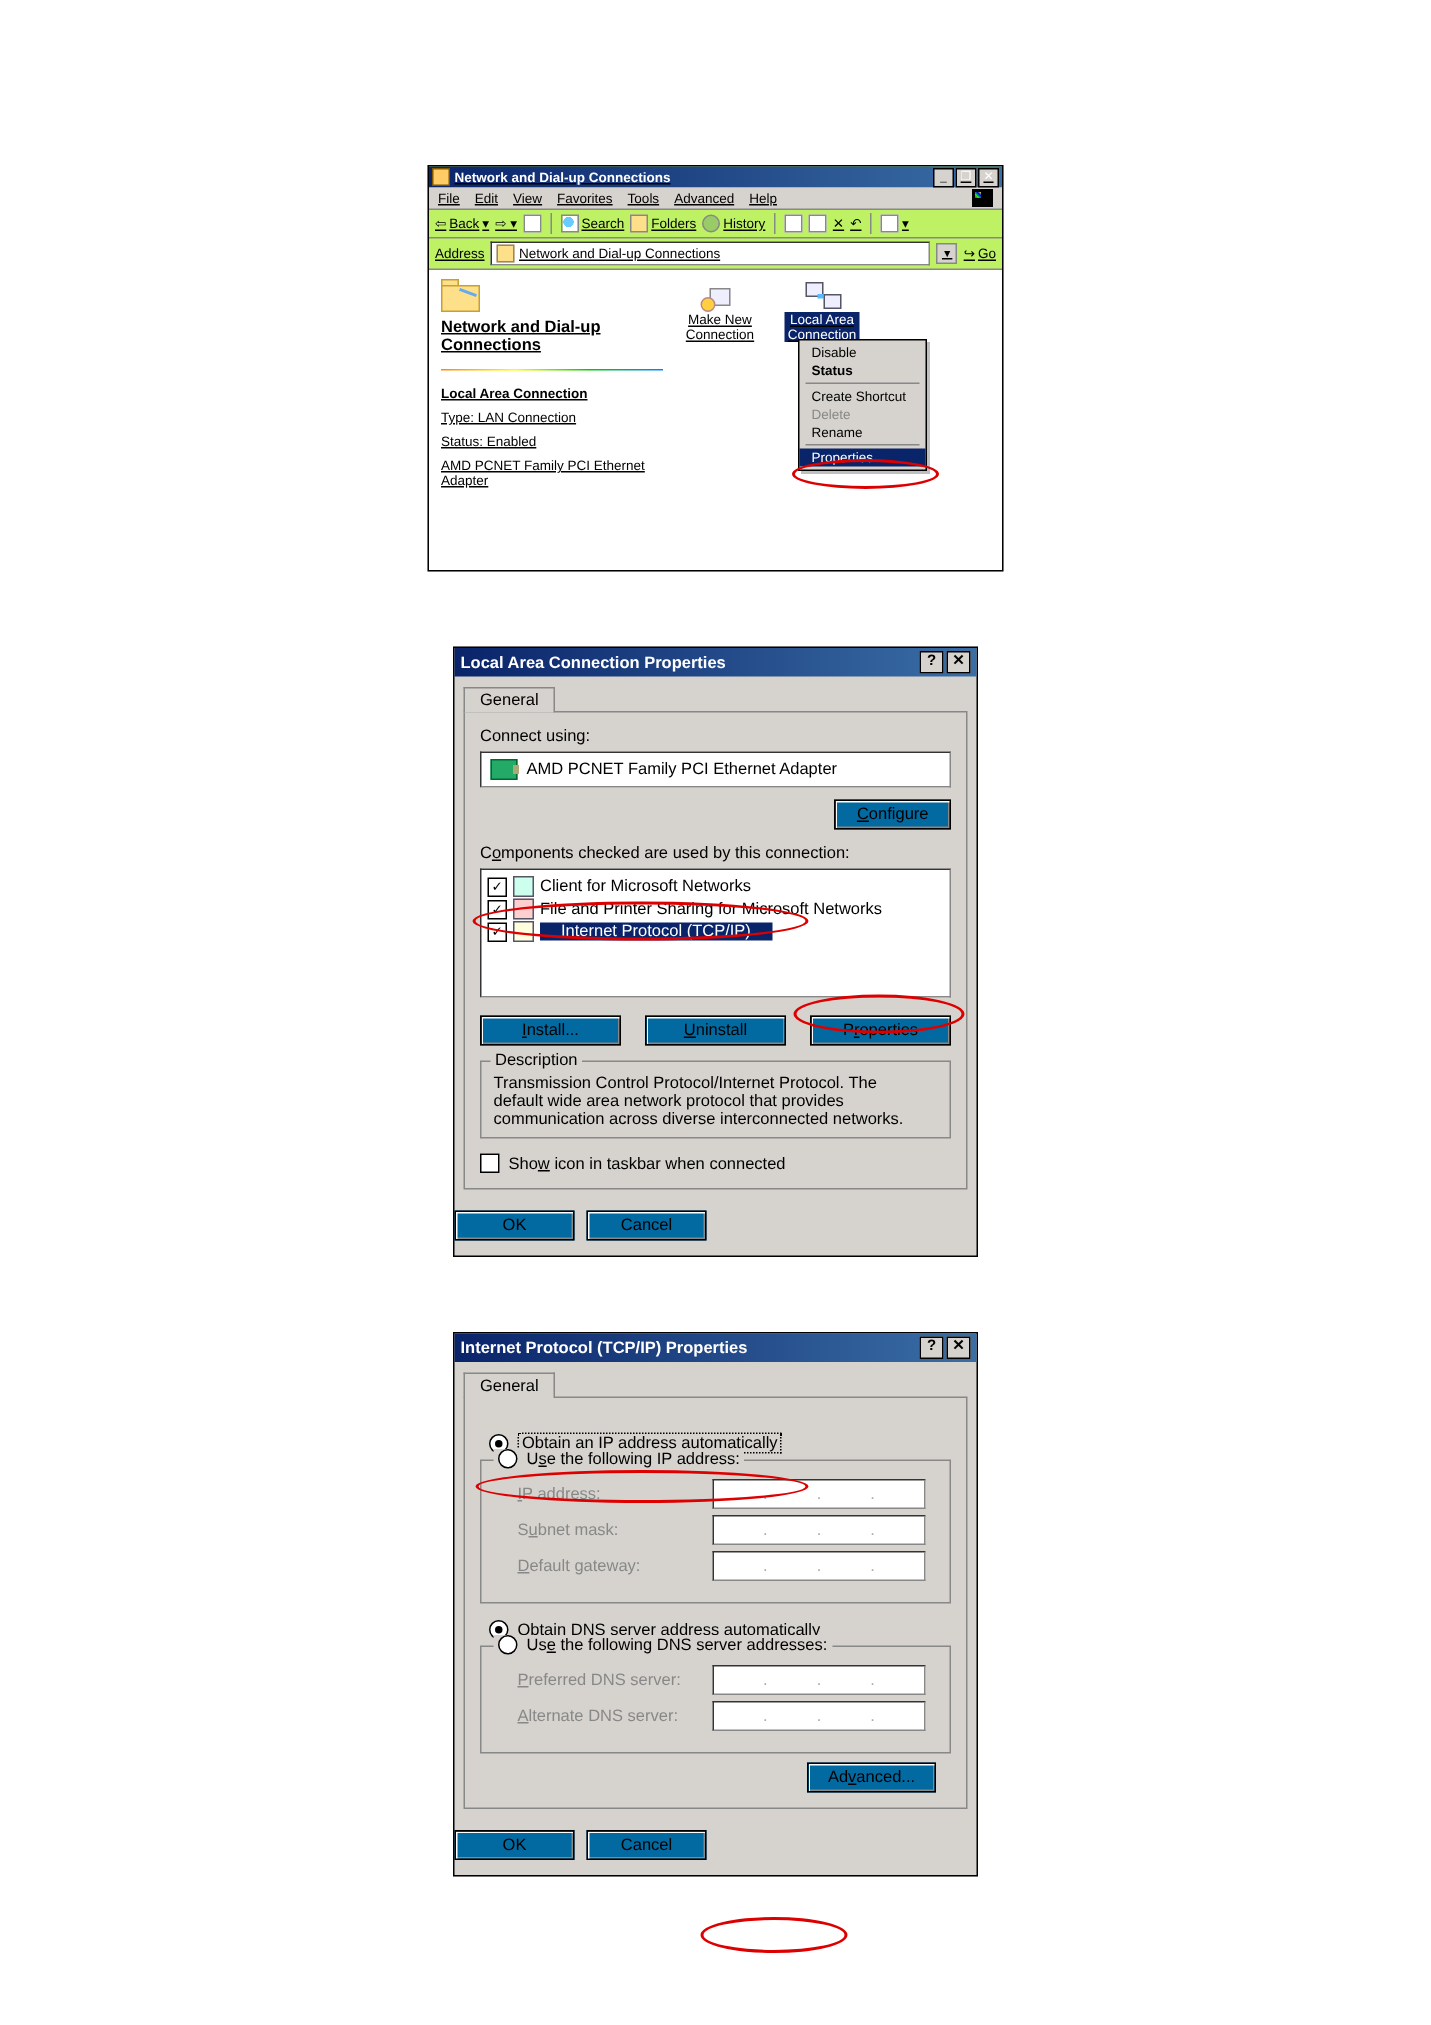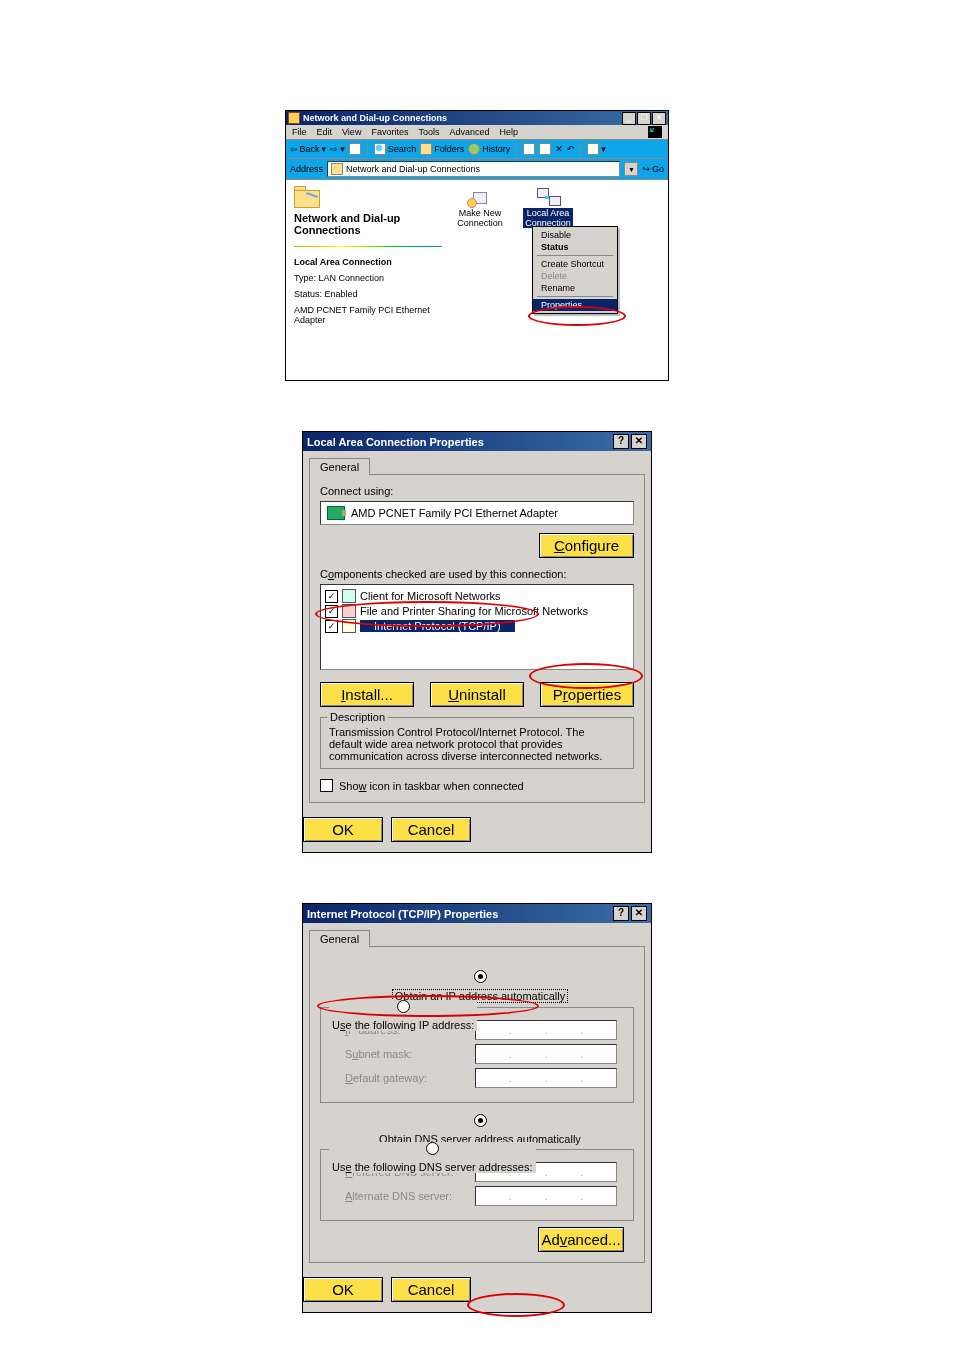--- a/index.html
+++ b/index.html
@@ -14,22 +14,23 @@
     padding: 110px 0 200px 0;
     display: flex;
     flex-direction: column;
     align-items: center;
     gap: 50px;
   }
   
   .win1 {
     width: 382px;
     border: 1px solid #000;
-    background: #0ea5e9;
+    background: #bef264;
     font-size: 9px;
+    text-decoration: underline;
   }
   .win1-titlebar {
     background: linear-gradient(to right, #0a246a, #3a6ea5);
     color: #fff;
     display: flex;
     align-items: center;
     height: 14px;
     padding: 0 2px;
   }
   .win1-titlebar .t-icon {
@@ -193,25 +194,25 @@
   }
   .inset {
     background:#fff;
     border:1px inset #888;
     padding:4px 6px;
   }
   .adapter-row { display:flex; align-items:center; gap:6px; }
   .nic-ico { width:16px; height:12px; background:#2a6; border:1px solid #063; position:relative;}
   .nic-ico:after{content:"";position:absolute;right:-2px;top:3px;width:4px;height:6px;background:#aa7;}
   .btn {
-    background:#fde047;
+    background:#0369a1;
     border:1px solid #000;
     box-shadow: inset 1px 1px 0 #fff, inset -1px -1px 0 #888;
     padding:3px 14px;
-    font-size:15px;
+    font-size:11px;
     text-align:center;
   }
   .row-right { display:flex; justify-content:flex-end; margin-top:8px; }
   .complist { height:78px; overflow:hidden; padding:3px 4px; }
   .citem { display:flex; align-items:center; gap:4px; margin:1px 0; }
   .chk { width:11px;height:11px;border:1px solid #000;background:#fff;display:inline-flex;align-items:center;justify-content:center;font-size:9px;}
   .chk.on:after{content:"✓";}
   .cico{width:12px;height:12px;border:1px solid #556;}
   .cico.cli{background:#cfe;}
   .cico.fps{background:#fecfcf;}
@@ -240,21 +241,21 @@
   .win2 .wrap { position:relative; }
 
   
   .win3 {
     width:348px;
     border:1px solid #000;
     background:#d6d3ce;
     font-size:11px;
   }
   .desc11{ font-size:11px; padding:0 2px;}
-  .radio-row{display:flex;align-items:center;gap:6px;margin:3px 0 3px 6px;flex-direction:column;}
+  .radio-row{display:flex;align-items:center;gap:6px;margin:3px 0 3px 6px;}
   .radio{width:11px;height:11px;border:1px solid #000;border-radius:50%;background:#fff;display:inline-flex;align-items:center;justify-content:center;}
   .radio.on:after{content:"";width:5px;height:5px;background:#000;border-radius:50%;}
   .fldrow{display:flex;align-items:center;margin:4px 0 4px 18px;}
   .fldrow .lab{width:130px;color:#888;}
   .fldrow .ipbox{
     width:140px;height:18px;background:#fff;border:1px inset #888;
     display:flex;align-items:center;justify-content:space-evenly;
   }
   .fldrow .ipbox span{color:#aaa;pointer-events:none;}
   .group2{

